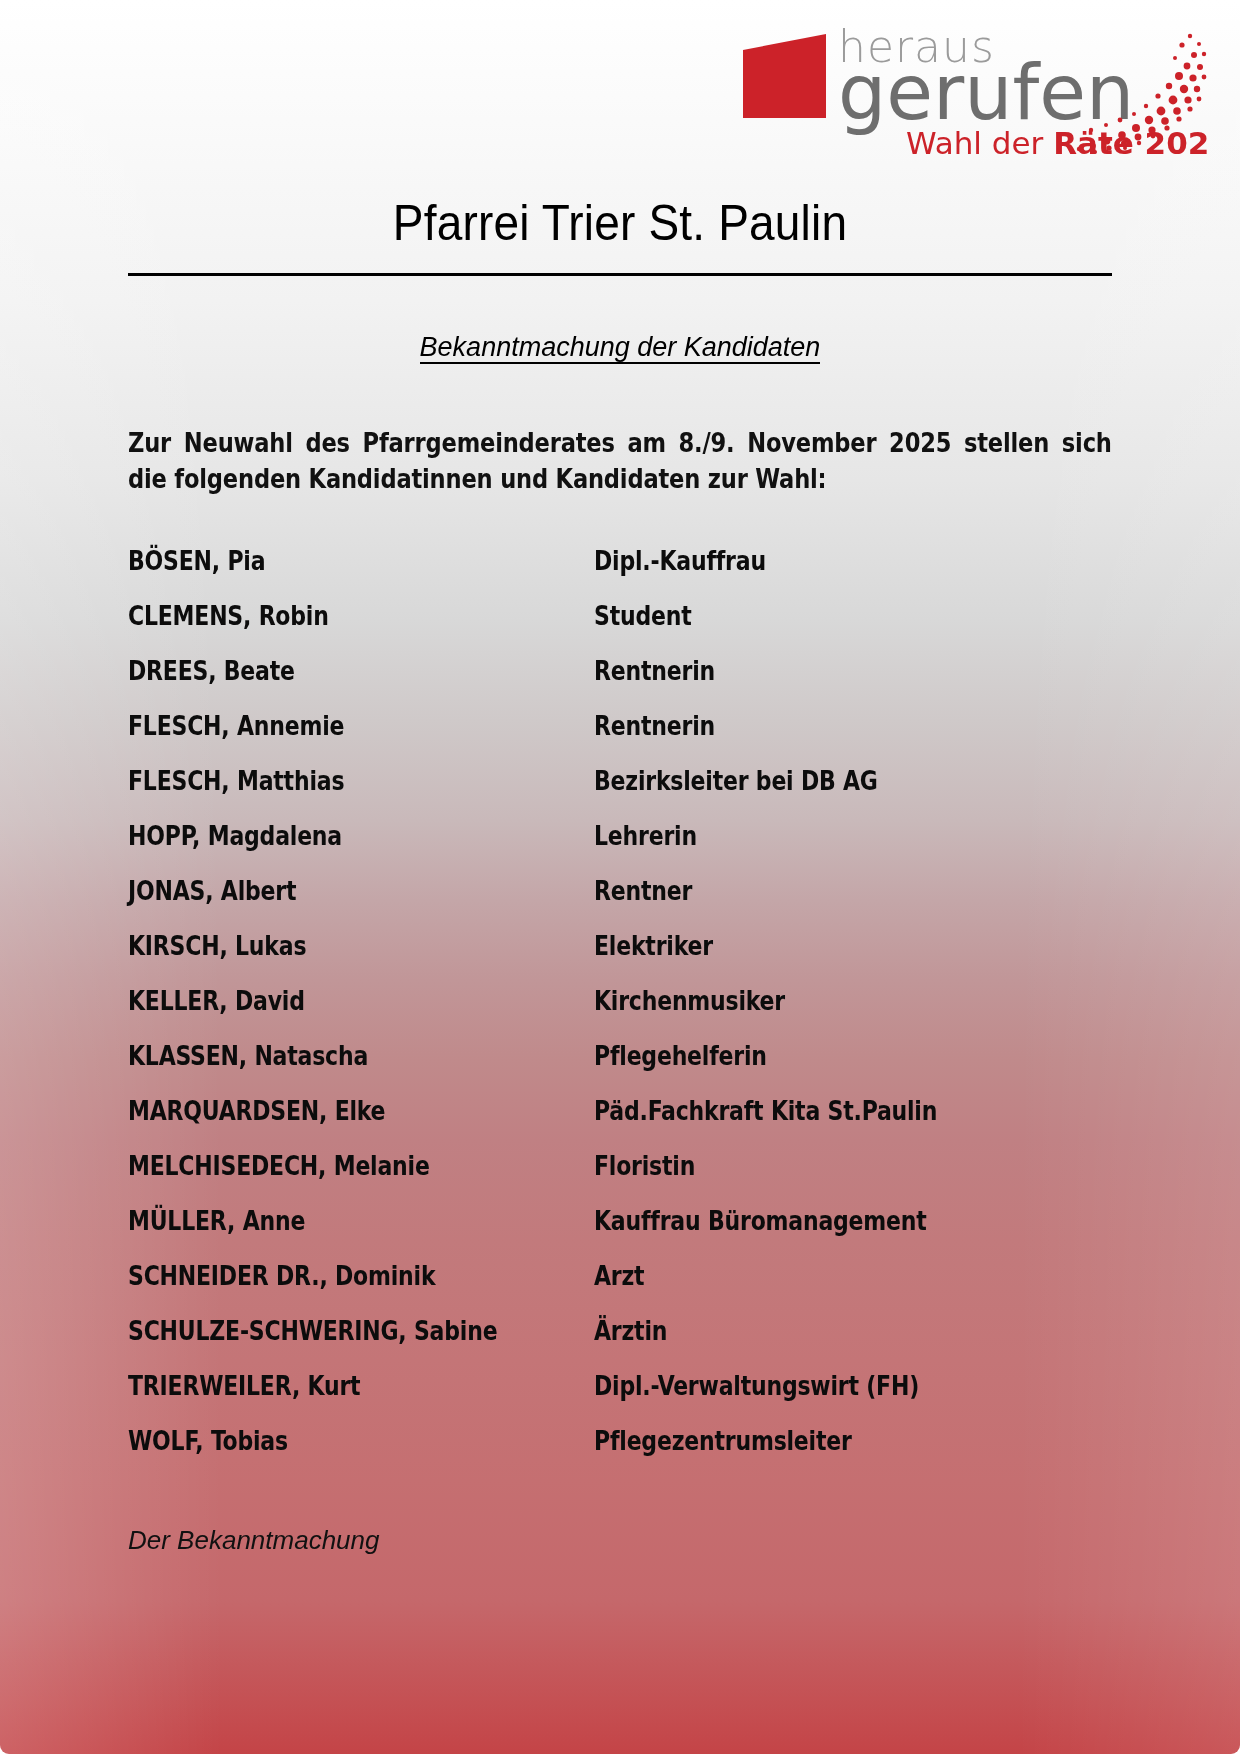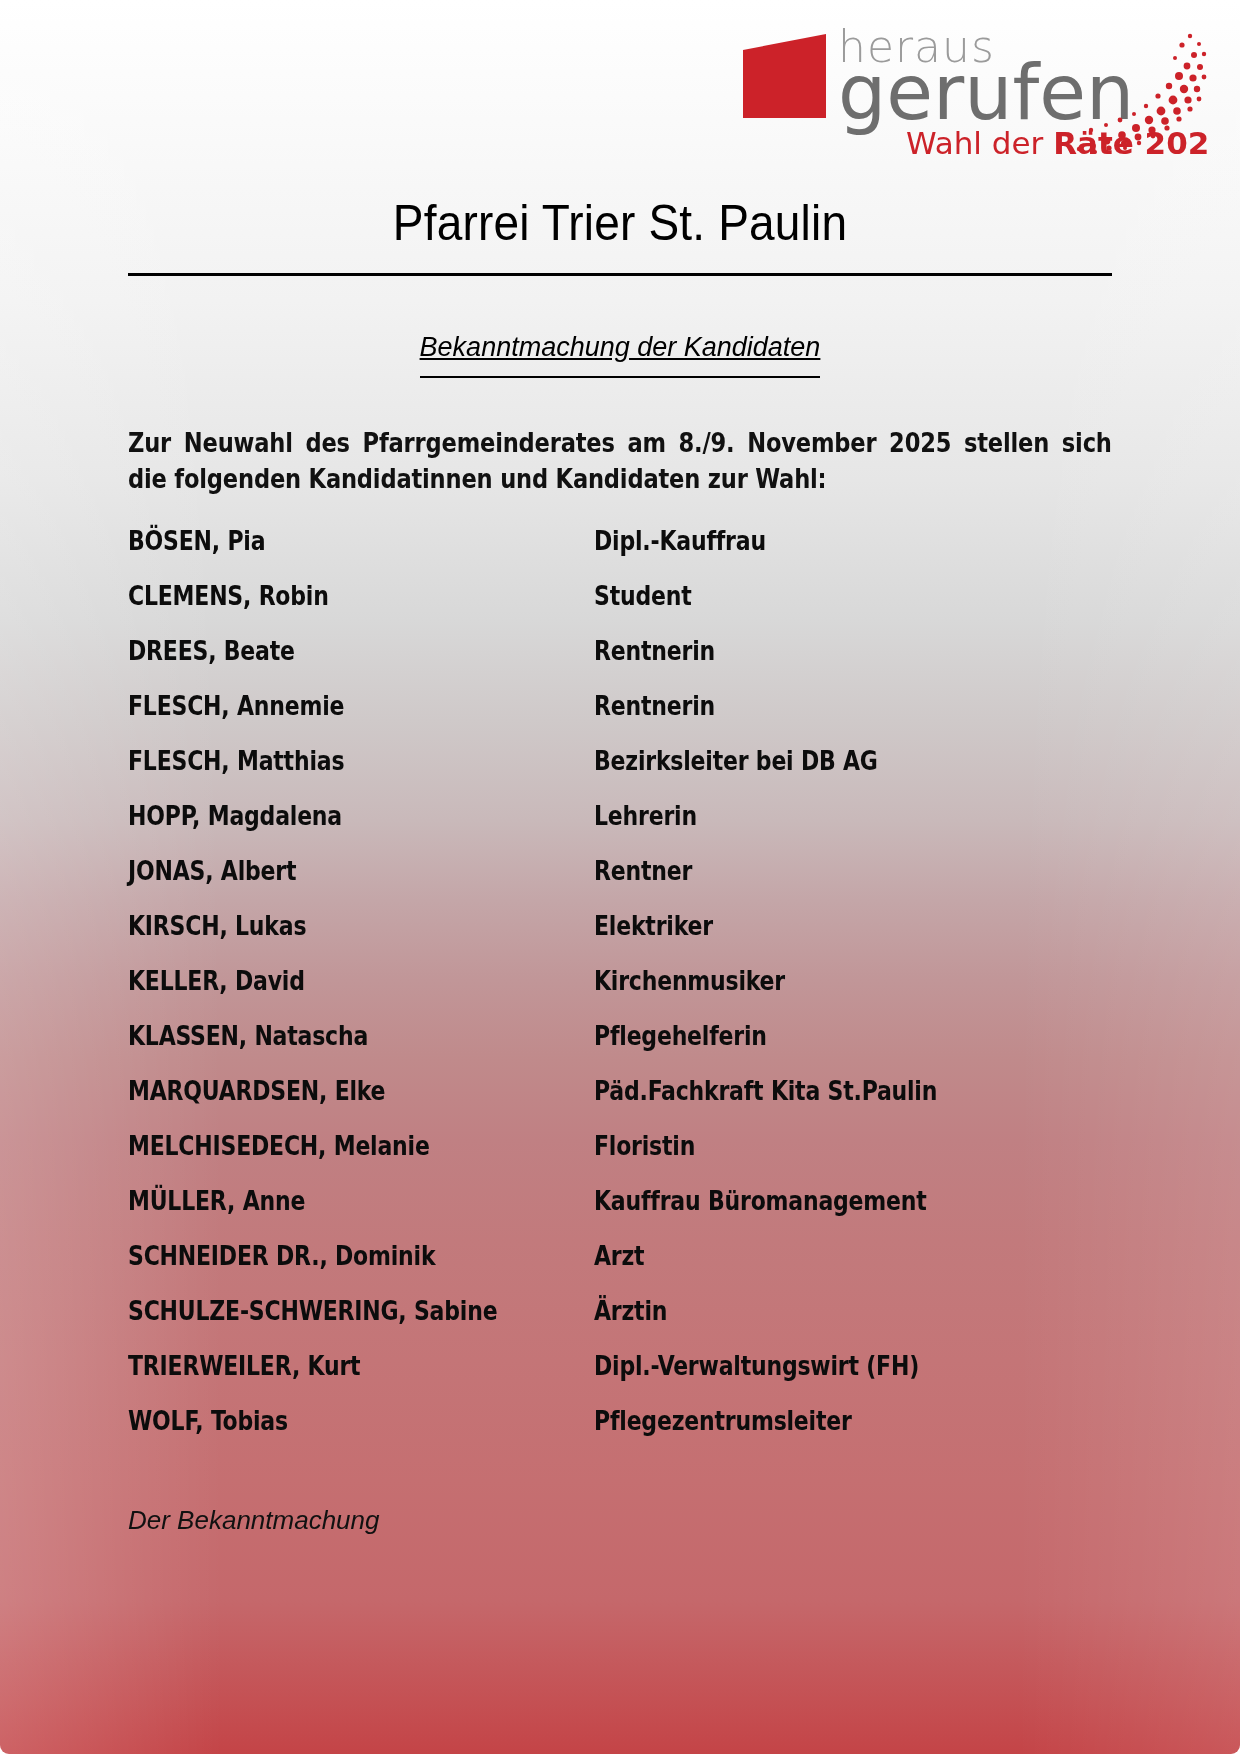--- a/index.html
+++ b/index.html
@@ -92,41 +92,40 @@
     margin: 56px 0 0 0;
     text-align: center;
     font-family: "Liberation Sans", sans-serif;
     font-style: italic;
     font-size: 27px;
     font-weight: 400;
     color: #000;
   }
   .subtitle span {
     border-bottom: 2px solid #000;
-    padding-bottom: 14px;
-    text-decoration: underline;
+    padding-bottom: 0;
   }
 
   .intro {
     margin: 62px 0 0 0;
     text-align: justify;
     font-family: "DejaVu Sans Condensed", "Liberation Sans Narrow", "Liberation Sans", sans-serif;
     font-size: 27px;
     font-weight: 700;
     line-height: 1.35;
     color: #111;
     letter-spacing: -0.2px;
     transform: scaleX(0.93);
     transform-origin: left center;
     width: 107.5%;
   }
 
   
   .candidates {
-    margin: 28px 0 0 0;
+    margin: 48px 0 0 0;
     width: 100%;
     border-collapse: collapse;
   }
   .candidates td {
     padding: 0 0 25px 0;
     vertical-align: baseline;
     font-family: "DejaVu Sans Condensed", "Liberation Sans Narrow", "Liberation Sans", sans-serif;
     font-size: 26px;
     font-weight: 600;
     color: #0c0c0c;

